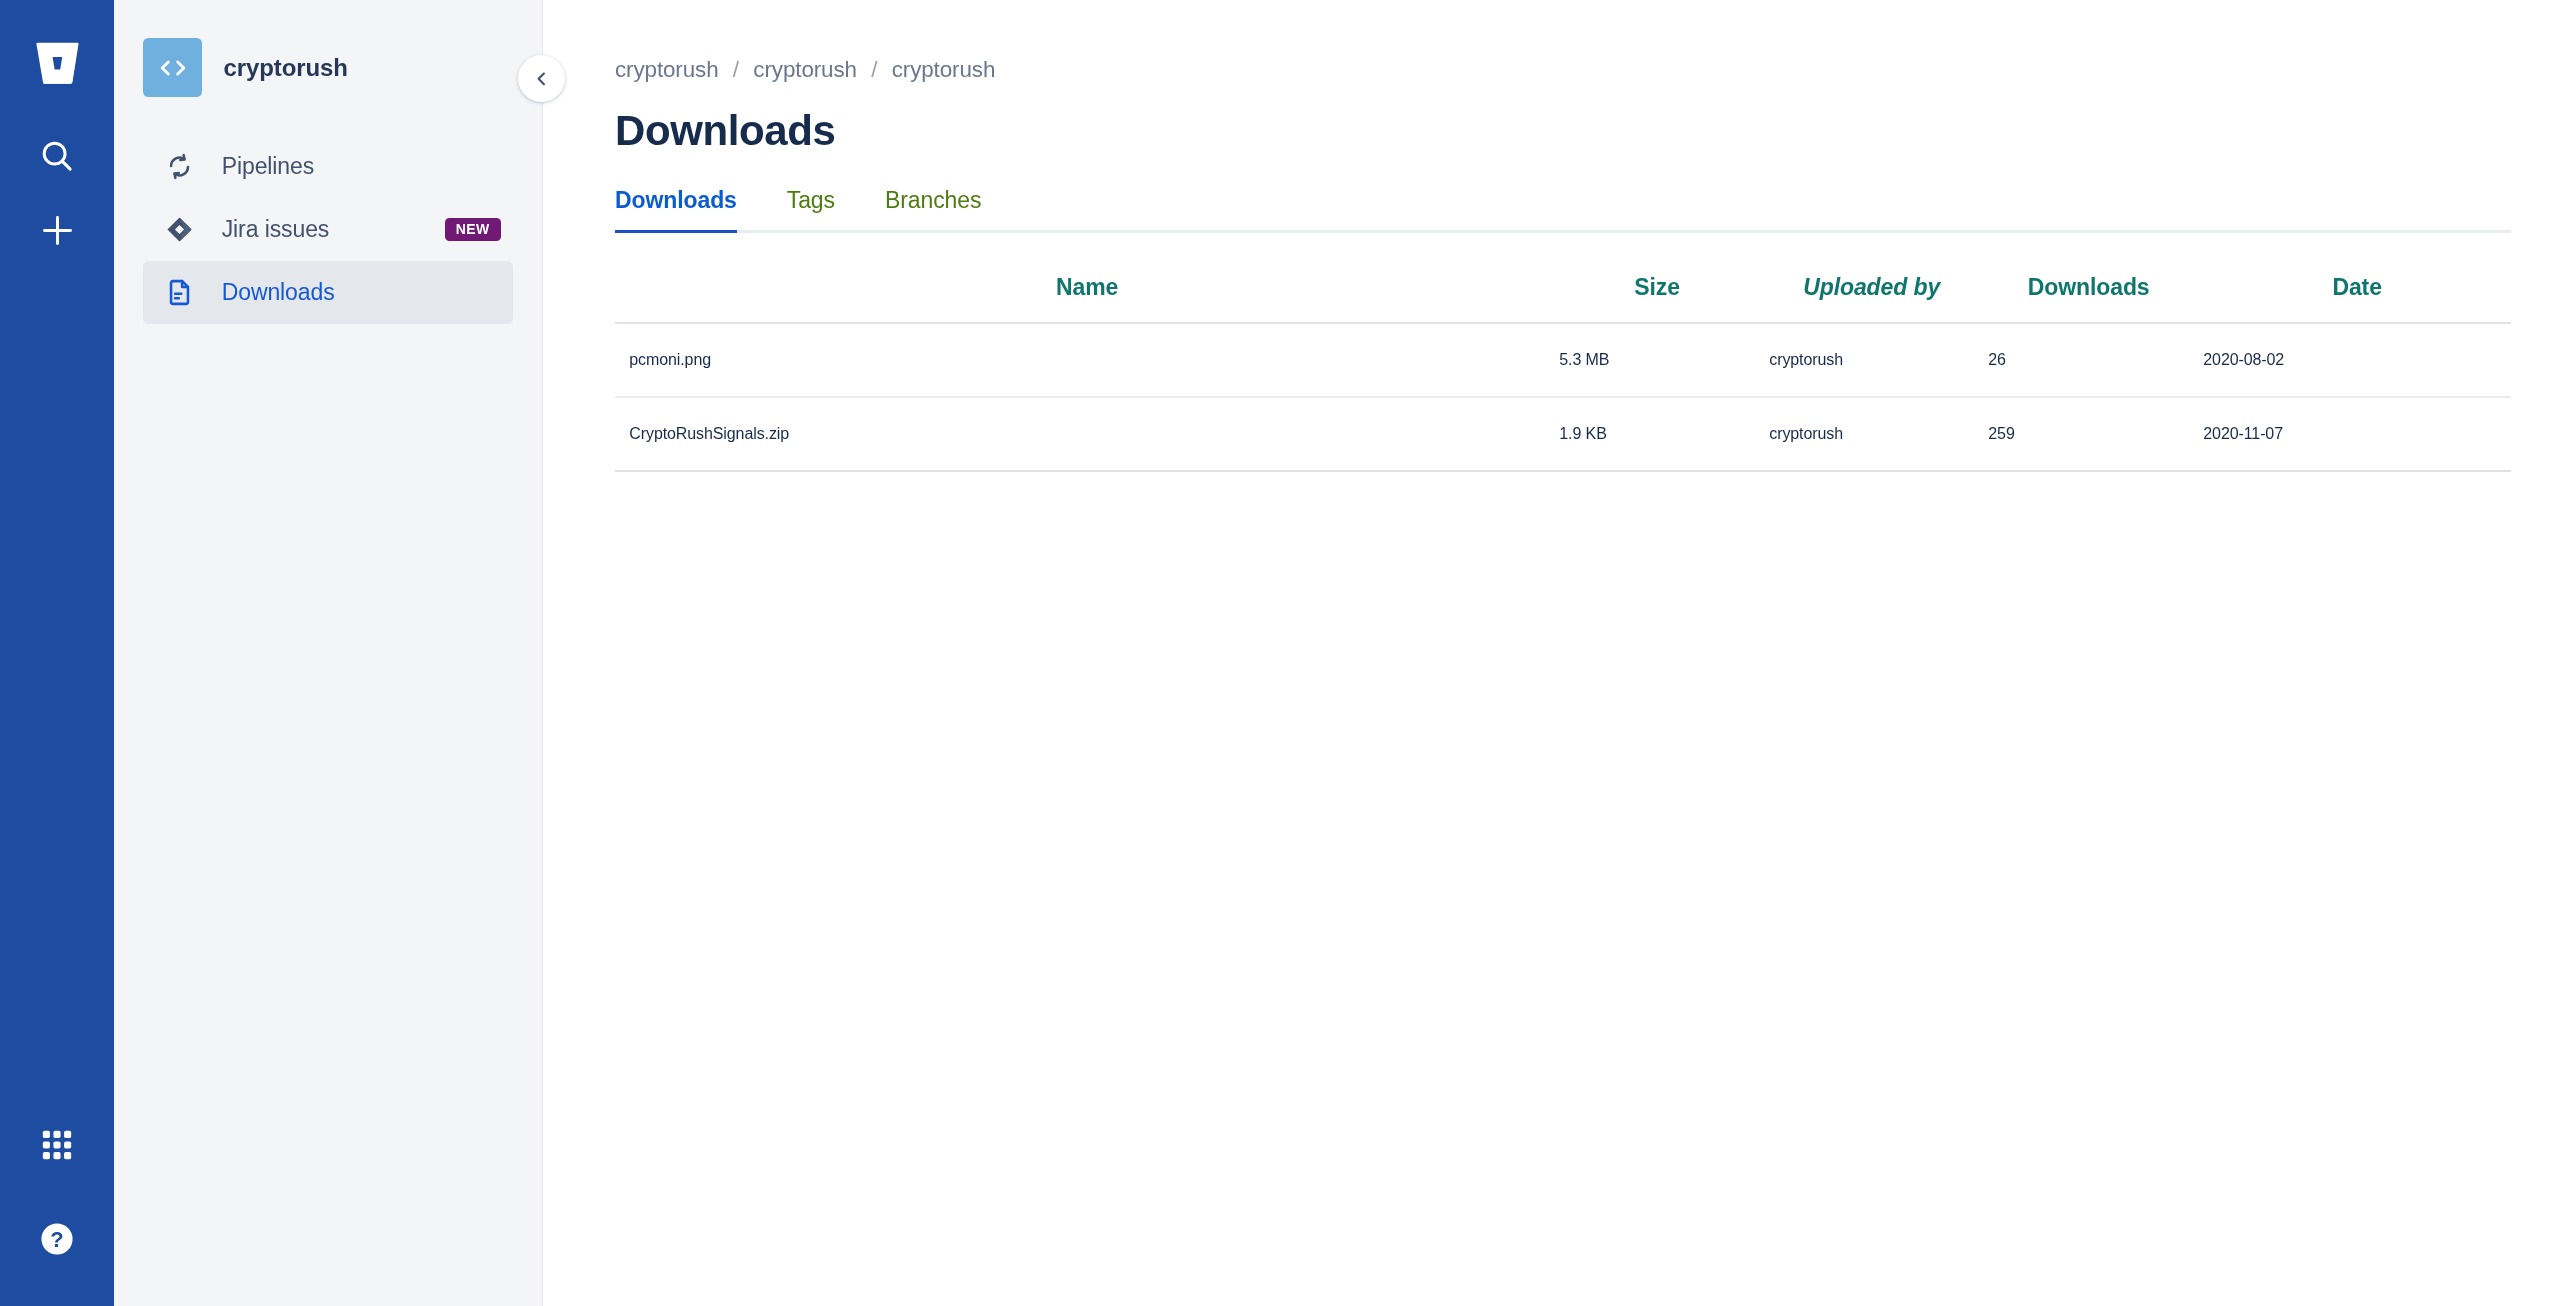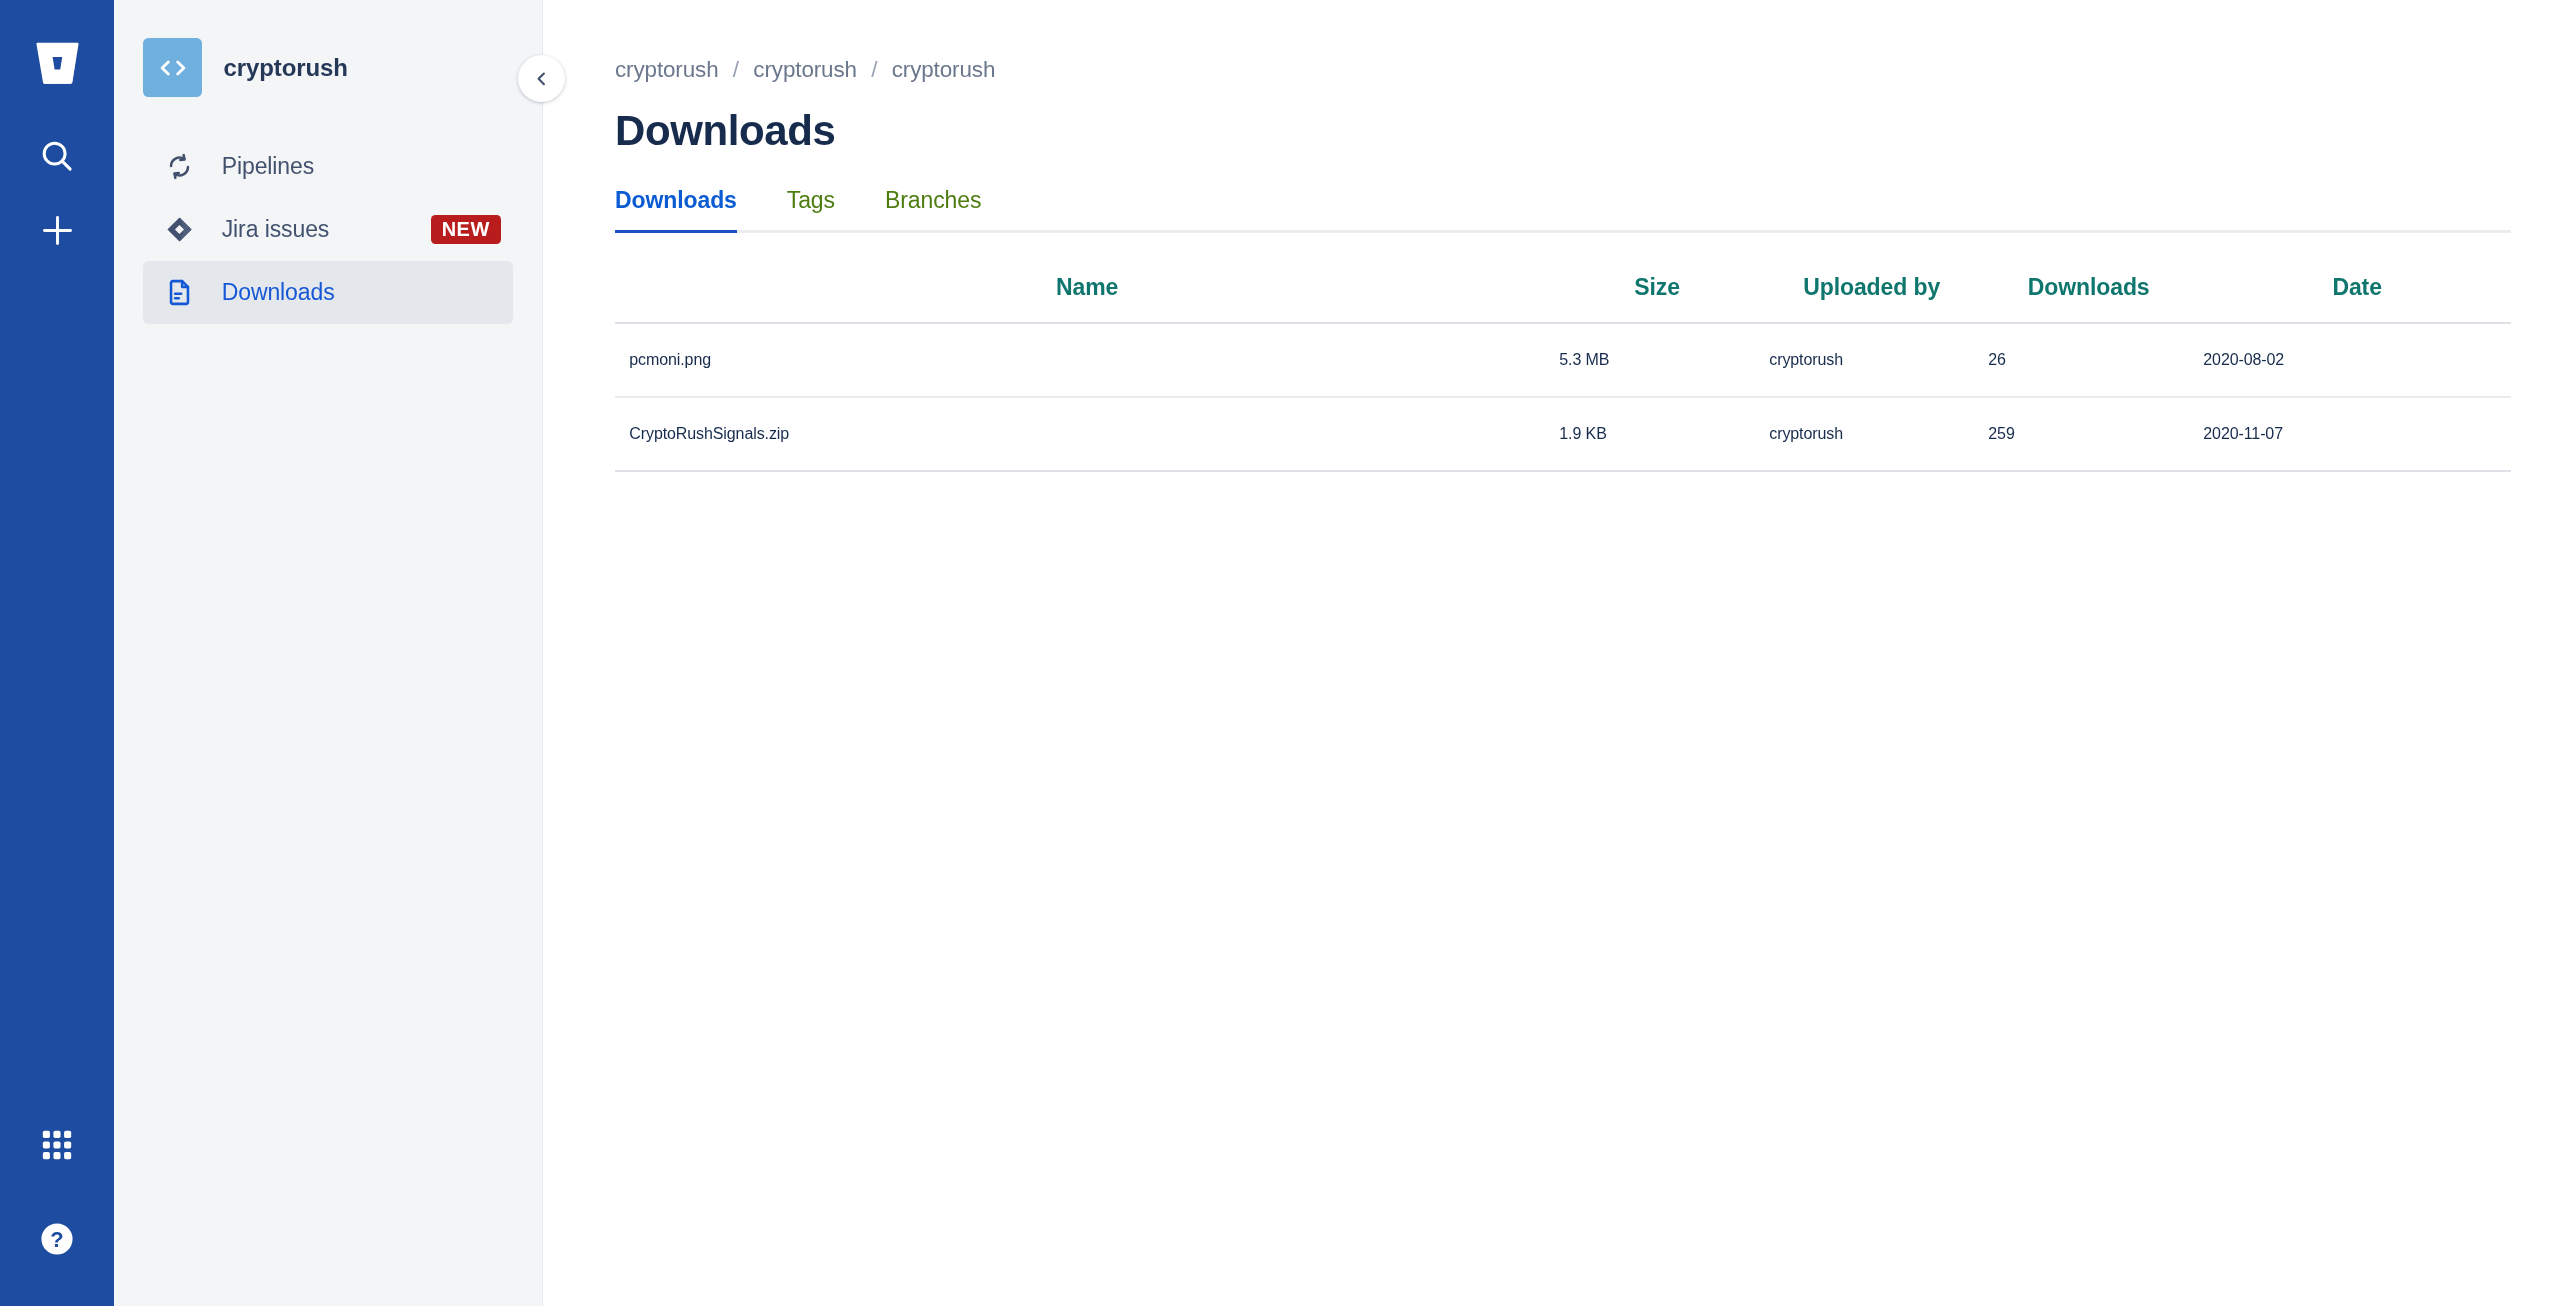--- a/index.html
+++ b/index.html
@@ -74,23 +74,23 @@
     gap: 25px;
     cursor: pointer;
     position: relative;
   }
   .nav-item .nav-icon { width: 34px; display: flex; align-items: center; justify-content: center; flex-shrink: 0; }
   .nav-label { font-size: 23px; color: #42526E; letter-spacing: -0.1px; }
   .nav-item.active { background: #E4E7EB; }
   .nav-item.active .nav-label { color: #1558D6; }
   .badge-new {
     margin-left: auto; margin-right: 12.5px;
-    background: #b91c1c;
+    background: #701a75;
     color: #ffffff;
-    font-size: 20px;
+    font-size: 14px;
     font-weight: bold;
     letter-spacing: 0.5px;
     padding: 4.5px 10.7px 5.4px;
     border-radius: 4.5px;
     line-height: 1;
   }
 
   
   .collapse-btn {
     position: absolute;
@@ -169,21 +169,21 @@
     font-size: 16px;
     color: #172B4D;
     padding: 27px 0 27px 14.3px;
     border-bottom: 2.7px solid #EBECF0;
     letter-spacing: -0.1px;
   }
   table.dl-table tr:last-child td { border-bottom: 2.7px solid #DFE1E6; }
 
   .col-name { width: 930px; }
   .col-size { width: 210px; }
-  .col-uploader { width: 219px; }
+  .col-uploader { width: 219px; font-style: italic; }
   .col-downloads { width: 215px; }
   .col-date { width: 322px; margin-top: 24px; }
 </style>
 </head>
 <body>
 
 <div class="app">
 
   <div class="rail">
 

